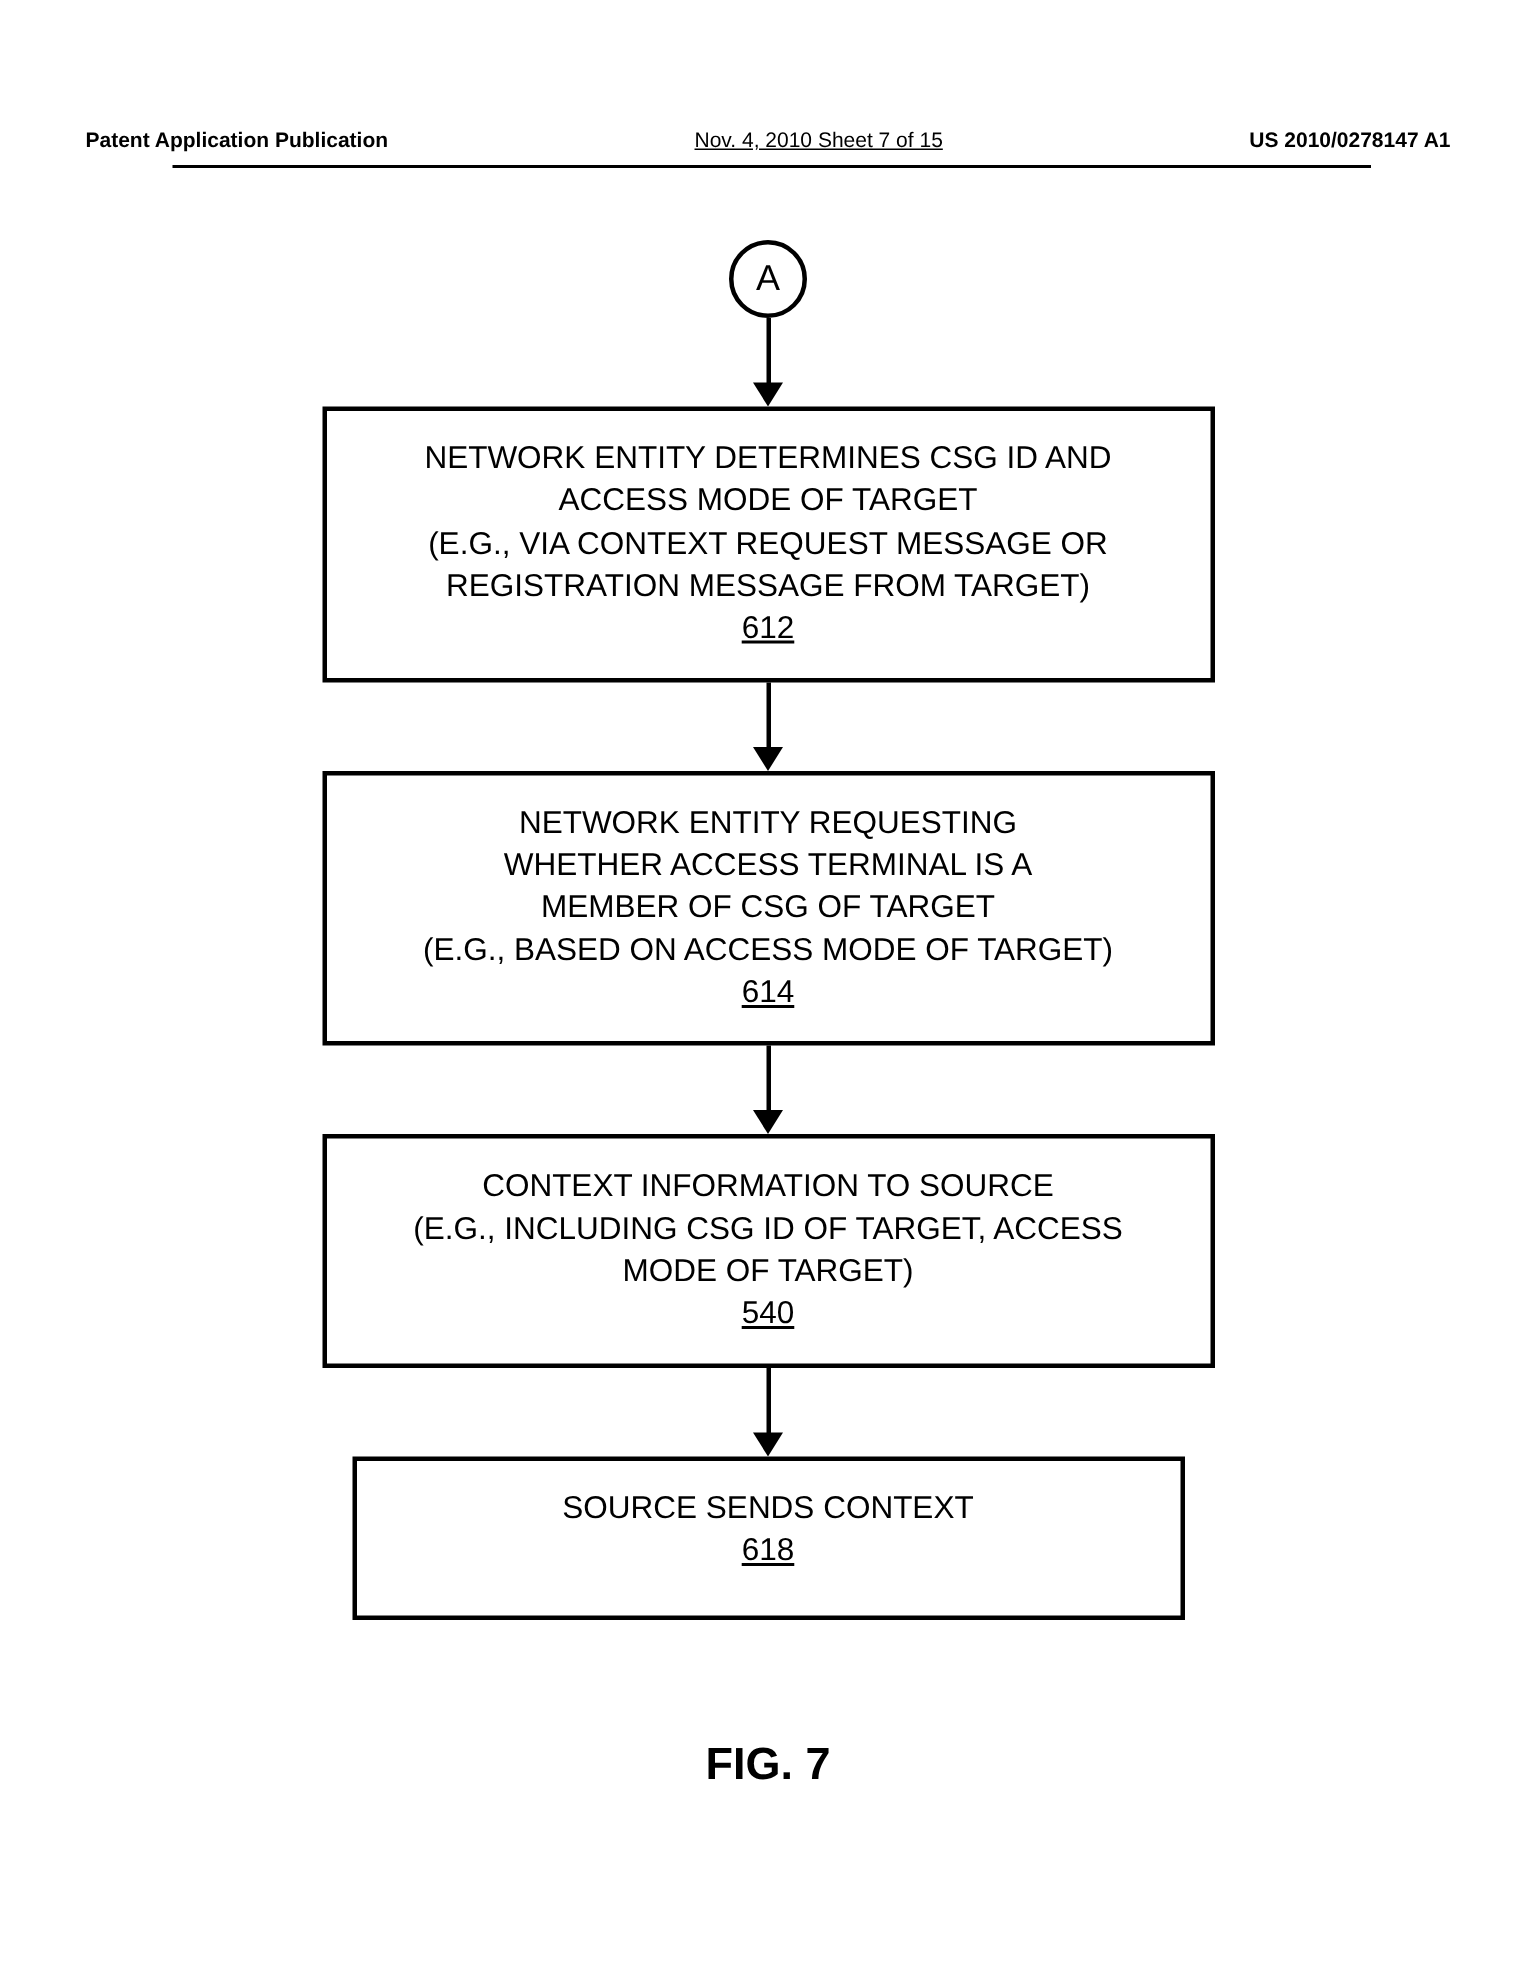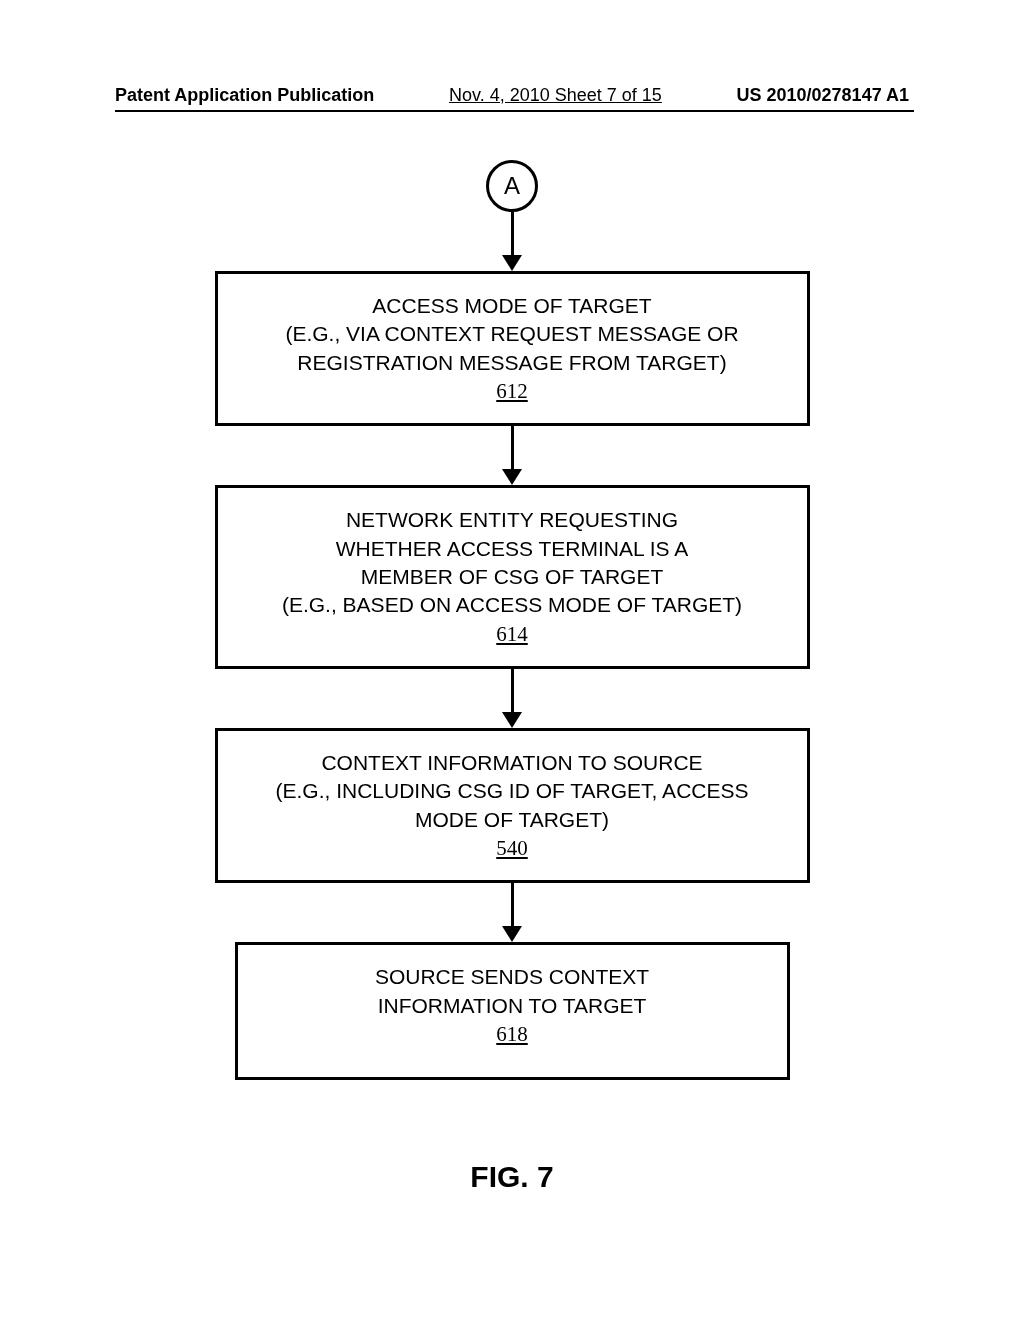--- a/index.html
+++ b/index.html
@@ -14,22 +14,22 @@
       font-family: Arial, Helvetica, sans-serif;
       position: relative;
     }
     .header {
       position: absolute;
       top: 85px;
       left: 0;
       width: 100%;
       display: flex;
       justify-content: space-between;
-      font-size: 18px;
-      padding: 0 115px;
+      font-size: 14px;
+      padding: 0 57px;
     }
     .header-left {
       font-weight: bold;
     }
     .header-center {
       font-weight: normal;
       text-decoration: underline;
     }
     .header-right {
       font-weight: bold;
@@ -91,21 +91,20 @@
       background: white;
     }
     .box-wide {
       width: 595px;
     }
     .box-narrow {
       width: 555px;
     }
     .step-num {
       text-decoration: underline;
-      font-family: Liberation Serif, serif;
     }
     .fig-label {
       position: absolute;
       top: 1160px;
       width: 100%;
       text-align: center;
       font-size: 30px;
       font-weight: bold;
     }
   </style>
@@ -124,20 +123,21 @@
   <div class="connector-circle">
     <span>A</span>
   </div>
 
   <div class="arrow">
     <div class="arrow-line"></div>
     <div class="arrow-head"></div>
   </div>
 
   <div class="box box-wide">
+    <div>NETWORK ENTITY DETERMINES CSG ID AND</div>
     <div>ACCESS MODE OF TARGET</div>
     <div>(E.G., VIA CONTEXT REQUEST MESSAGE OR</div>
     <div>REGISTRATION MESSAGE FROM TARGET)</div>
     <div class="step-num">612</div>
   </div>
 
   <div class="arrow">
     <div class="arrow-line"></div>
     <div class="arrow-head"></div>
   </div>
@@ -162,19 +162,18 @@
     <div class="step-num">540</div>
   </div>
 
   <div class="arrow">
     <div class="arrow-line"></div>
     <div class="arrow-head"></div>
   </div>
 
   <div class="box box-narrow" style="padding-bottom:28px;">
     <div>SOURCE SENDS CONTEXT</div>
-    <div>INFORMATION TO TARGET</div>
     <div class="step-num">618</div>
   </div>
 
 </div>
 
 <div class="fig-label">FIG. 7</div>
 
 </body></html>

